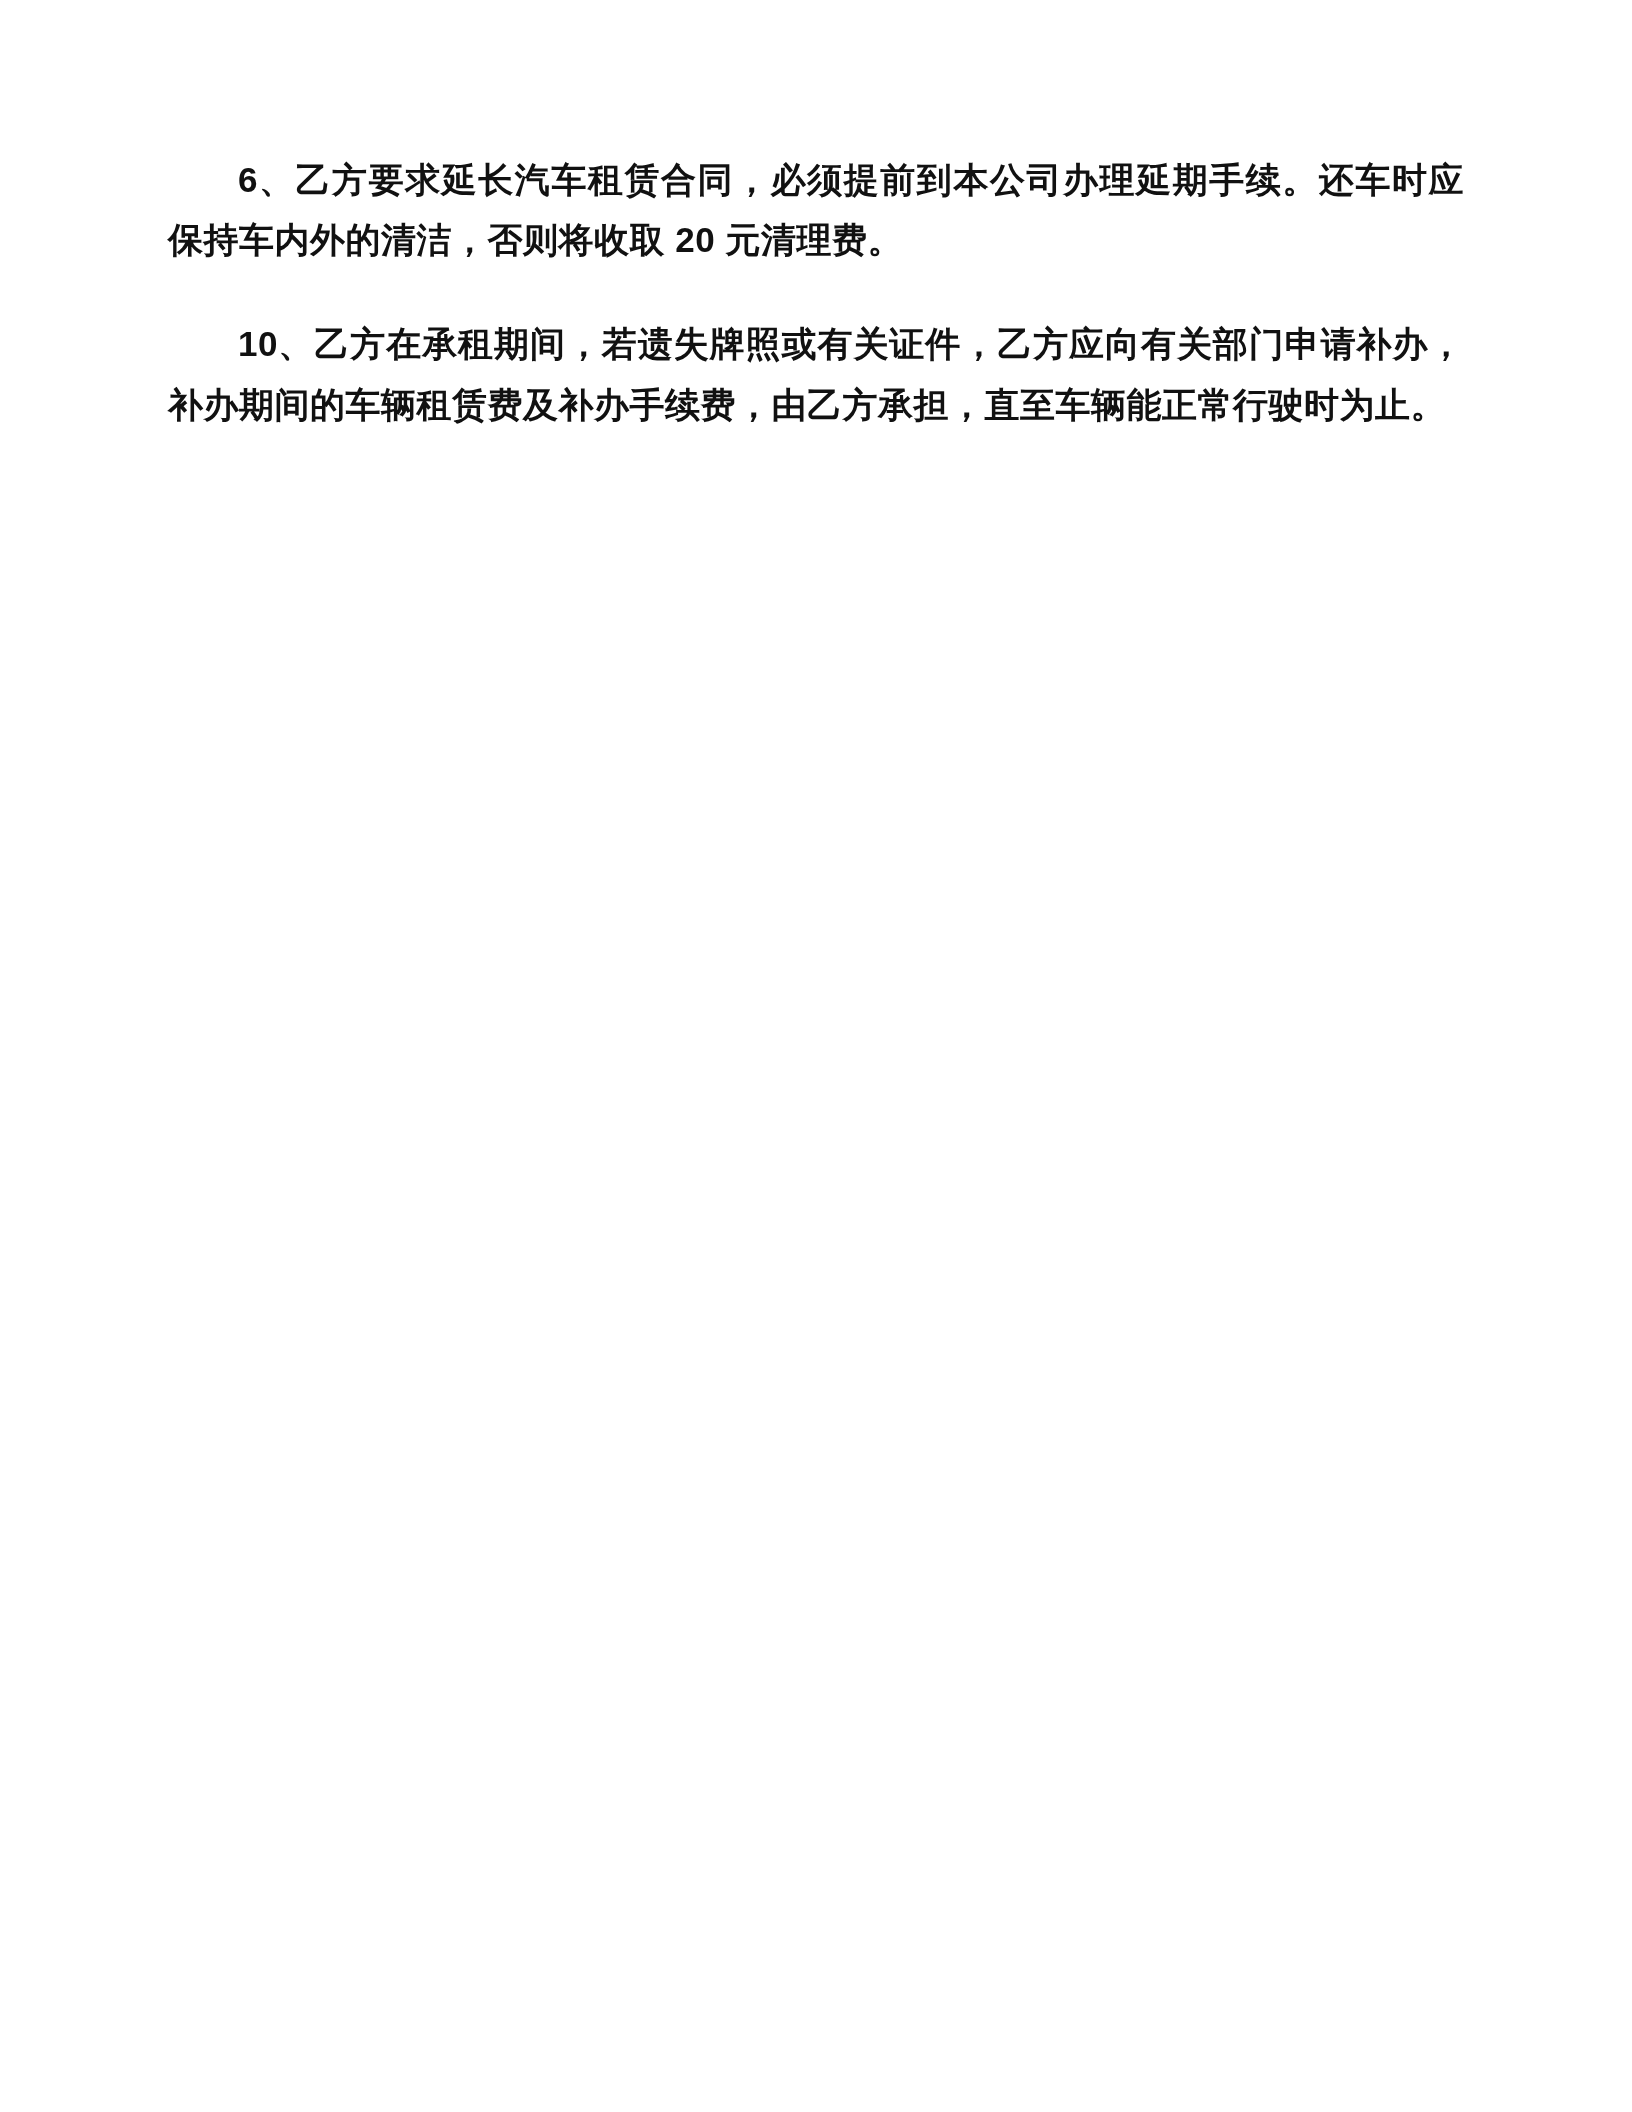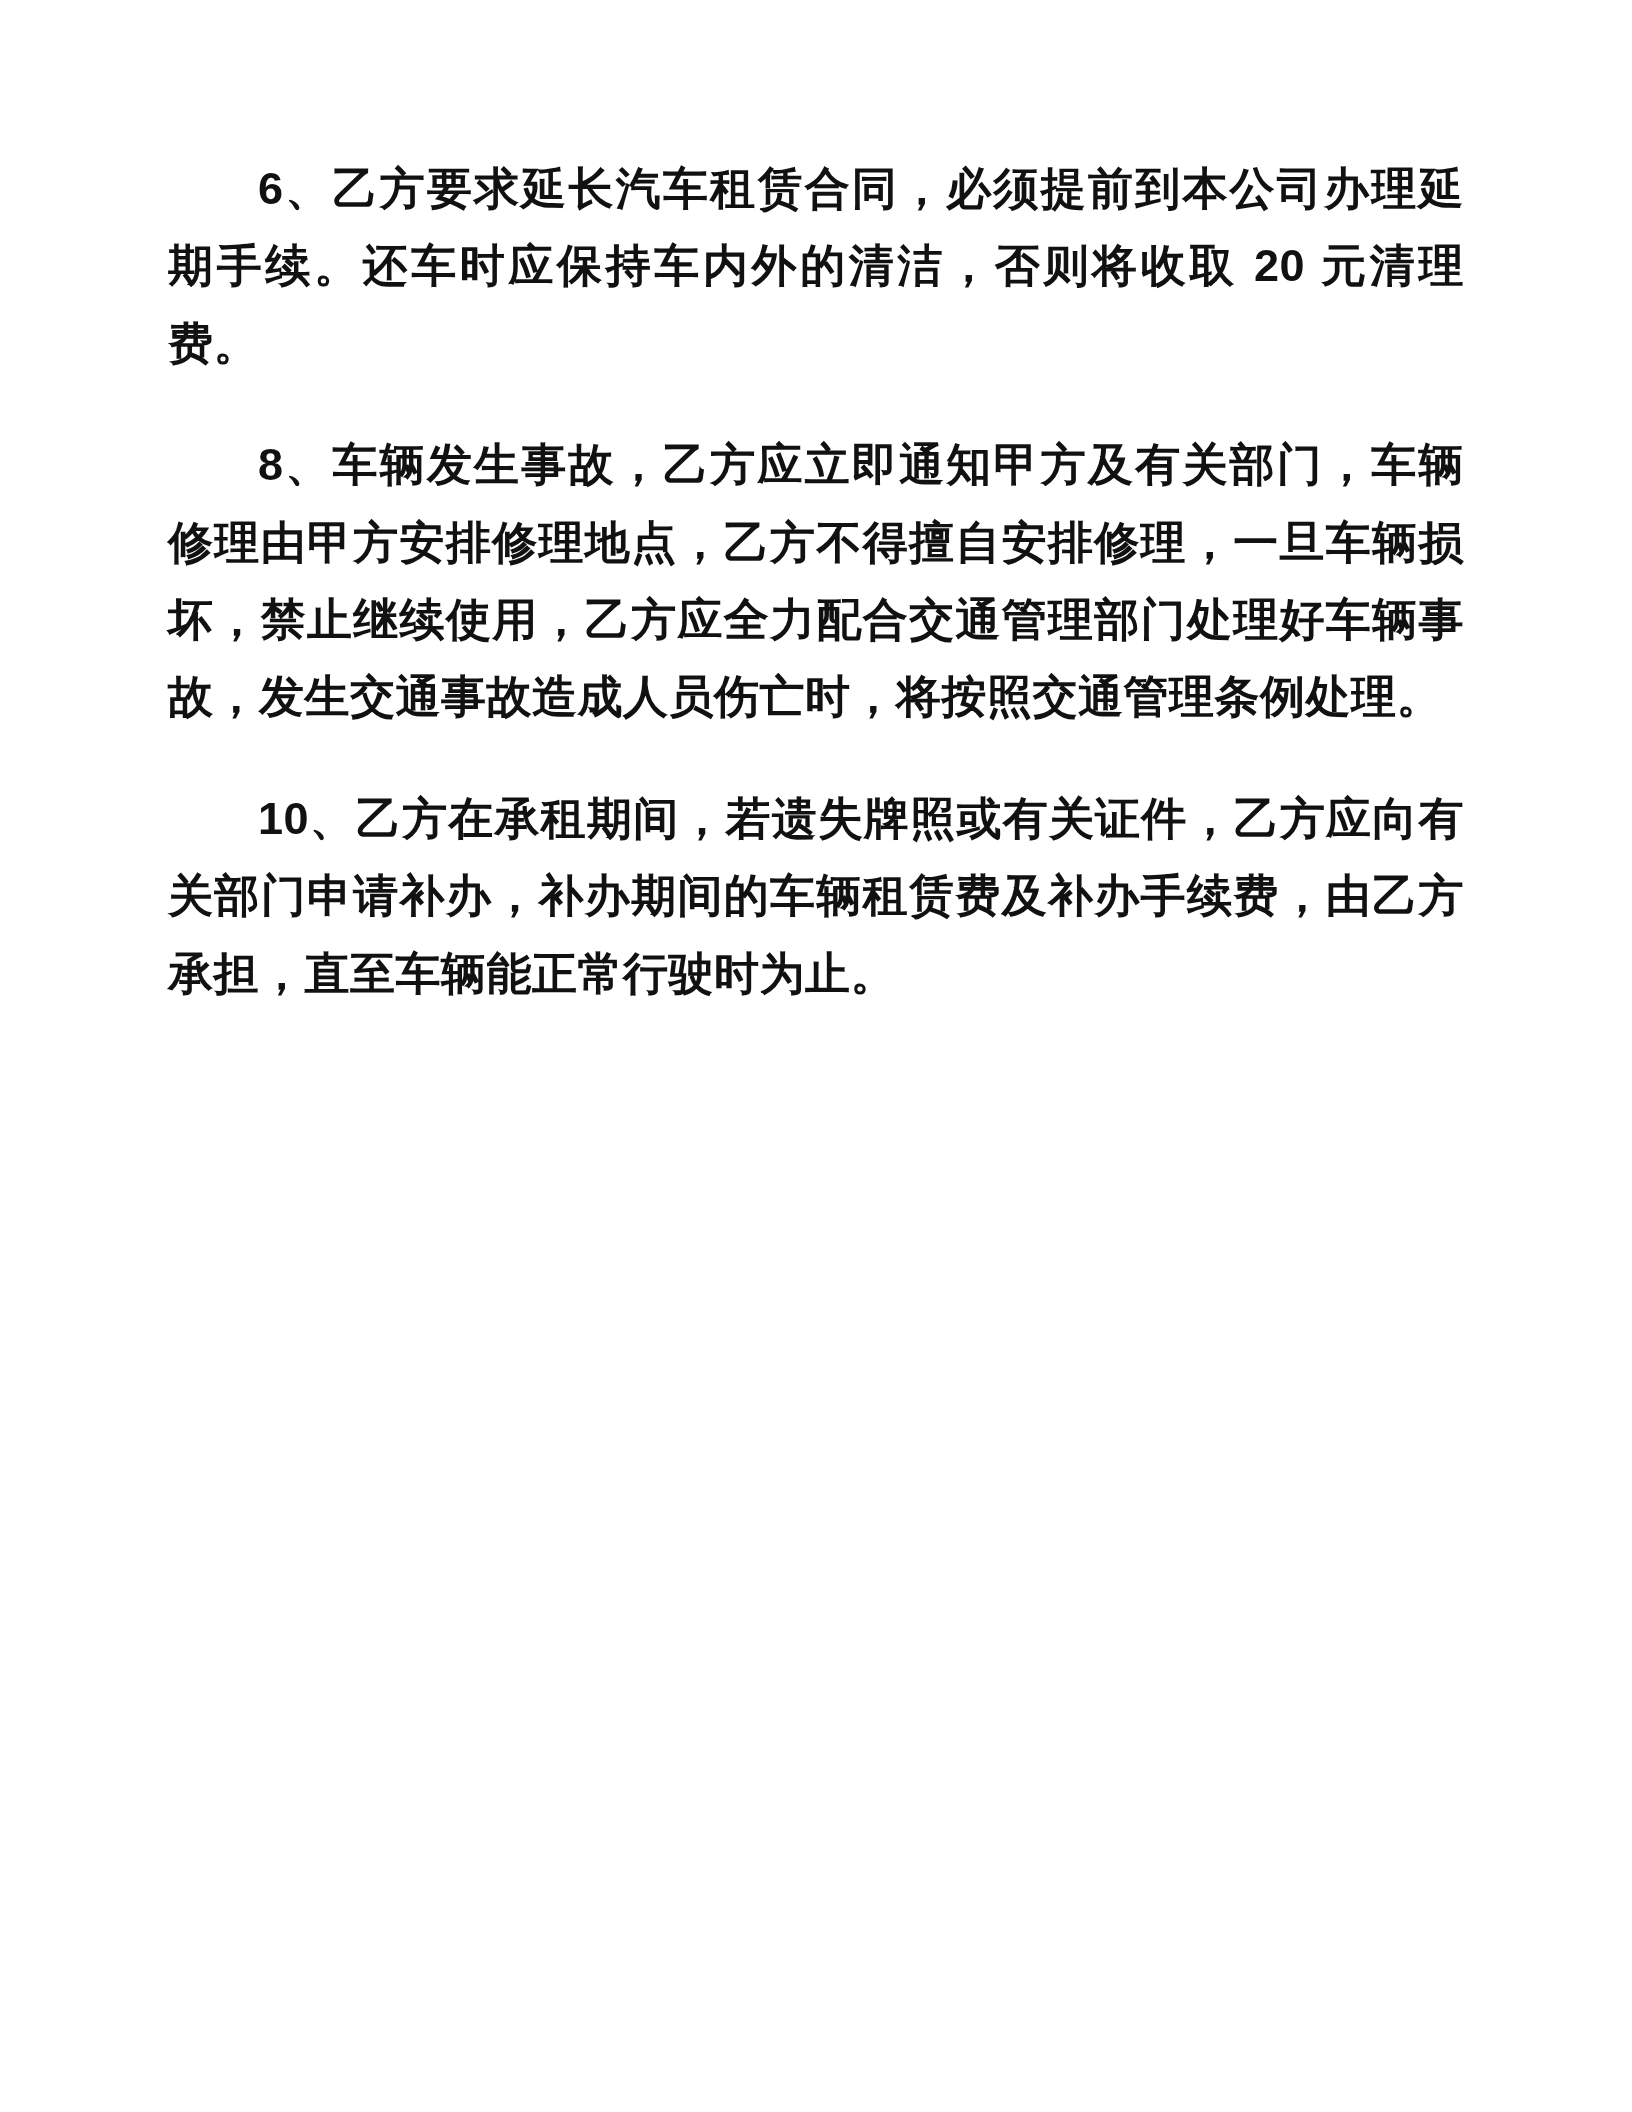--- a/index.html
+++ b/index.html
@@ -15,33 +15,32 @@
   }
   .page {
     box-sizing: border-box;
     width: 1632px;
     height: 2112px;
     background: #ffffff;
     padding: 150px 168px 120px 168px;
   }
   .contract-body p {
     margin: 0 0 44px 0;
-    font-size: 45px;
+    font-size: 35px;
     font-weight: 700;
     line-height: 1.72;
     color: #111111;
     text-align: justify;
     text-justify: inter-ideograph;
     text-indent: 2em;
     letter-spacing: 0.5px;
     word-break: break-all;
   }
 </style>
 </head>
 <body>
 
 <div class="page">
   <div class="contract-body">
     <p>6、乙方要求延长汽车租赁合同，必须提前到本公司办理延期手续。还车时应保持车内外的清洁，否则将收取 20 元清理费。</p>
-    <p>8、车辆发生事故，乙方应立即通知甲方及有关部门，车辆修理由甲方安排修理地点，乙方不得擅自安排修理，一旦车辆损坏，禁止继续使用，乙方应全力配合交通管理部门处理好车辆事故，发生交通事故造成人员伤亡时，将按照交通管理条例处理。</p>
     <p>10、乙方在承租期间，若遗失牌照或有关证件，乙方应向有关部门申请补办，补办期间的车辆租赁费及补办手续费，由乙方承担，直至车辆能正常行驶时为止。</p>
   </div>
 </div>
 
 </body></html>

